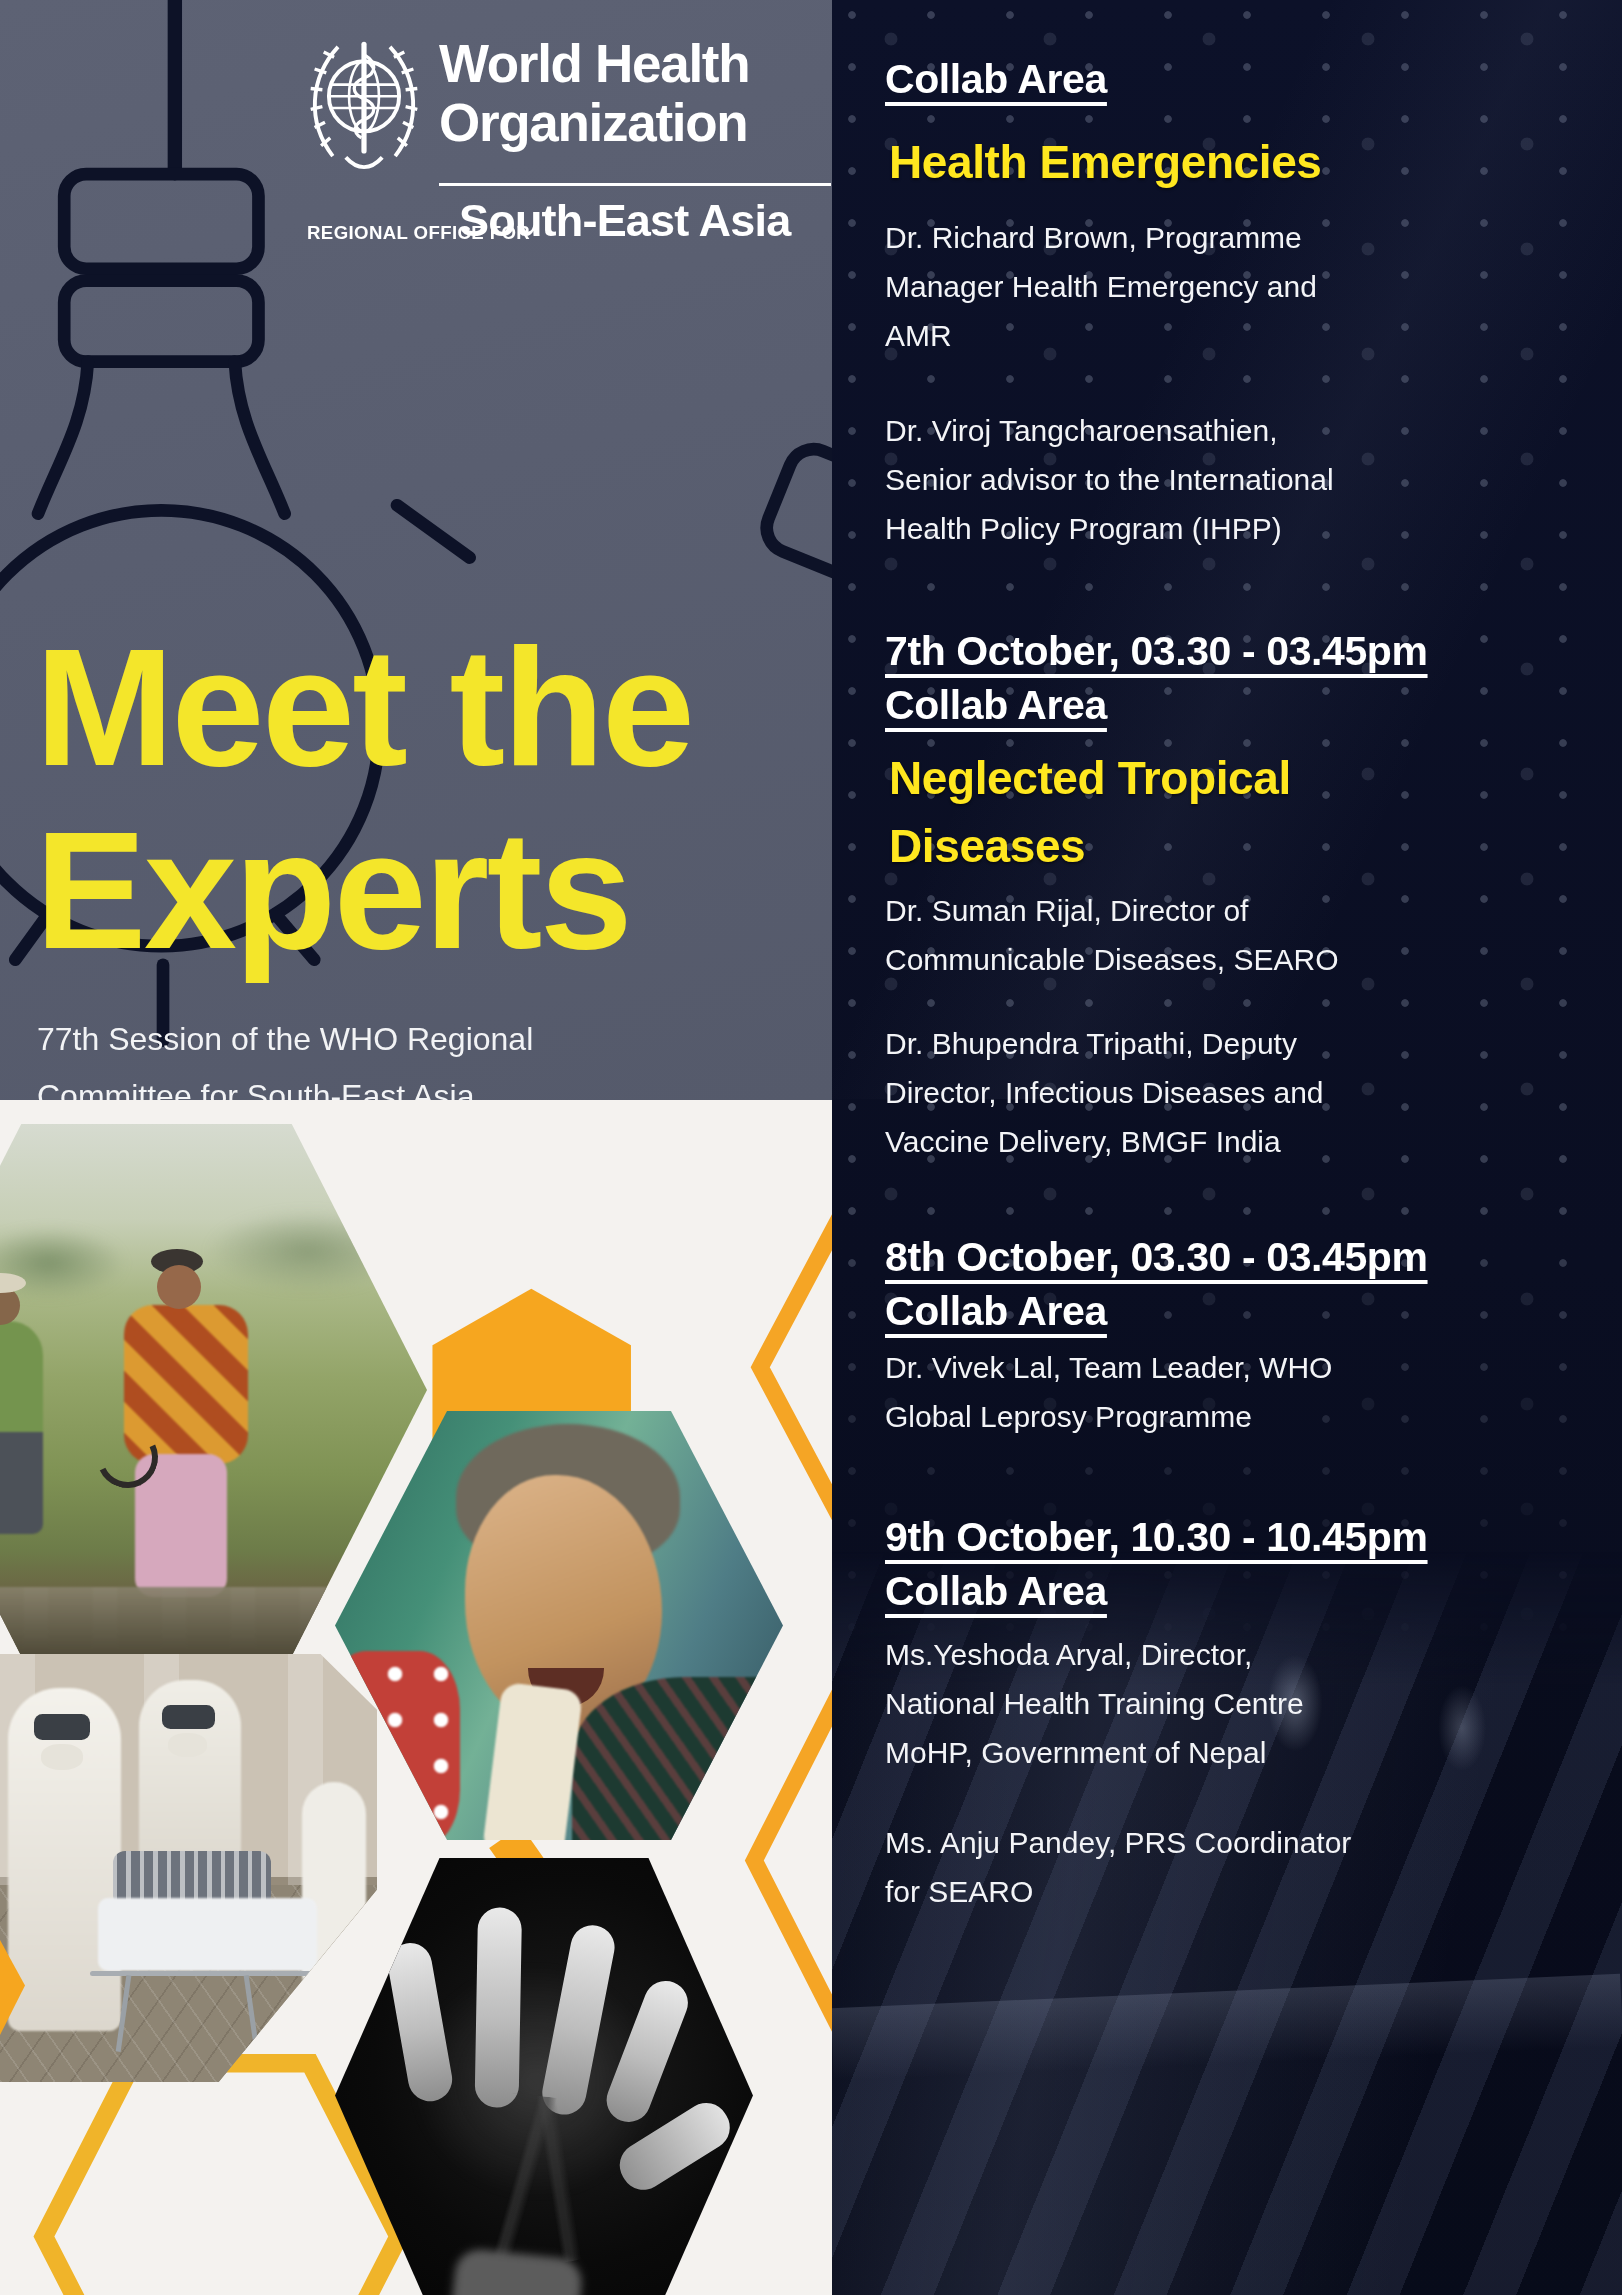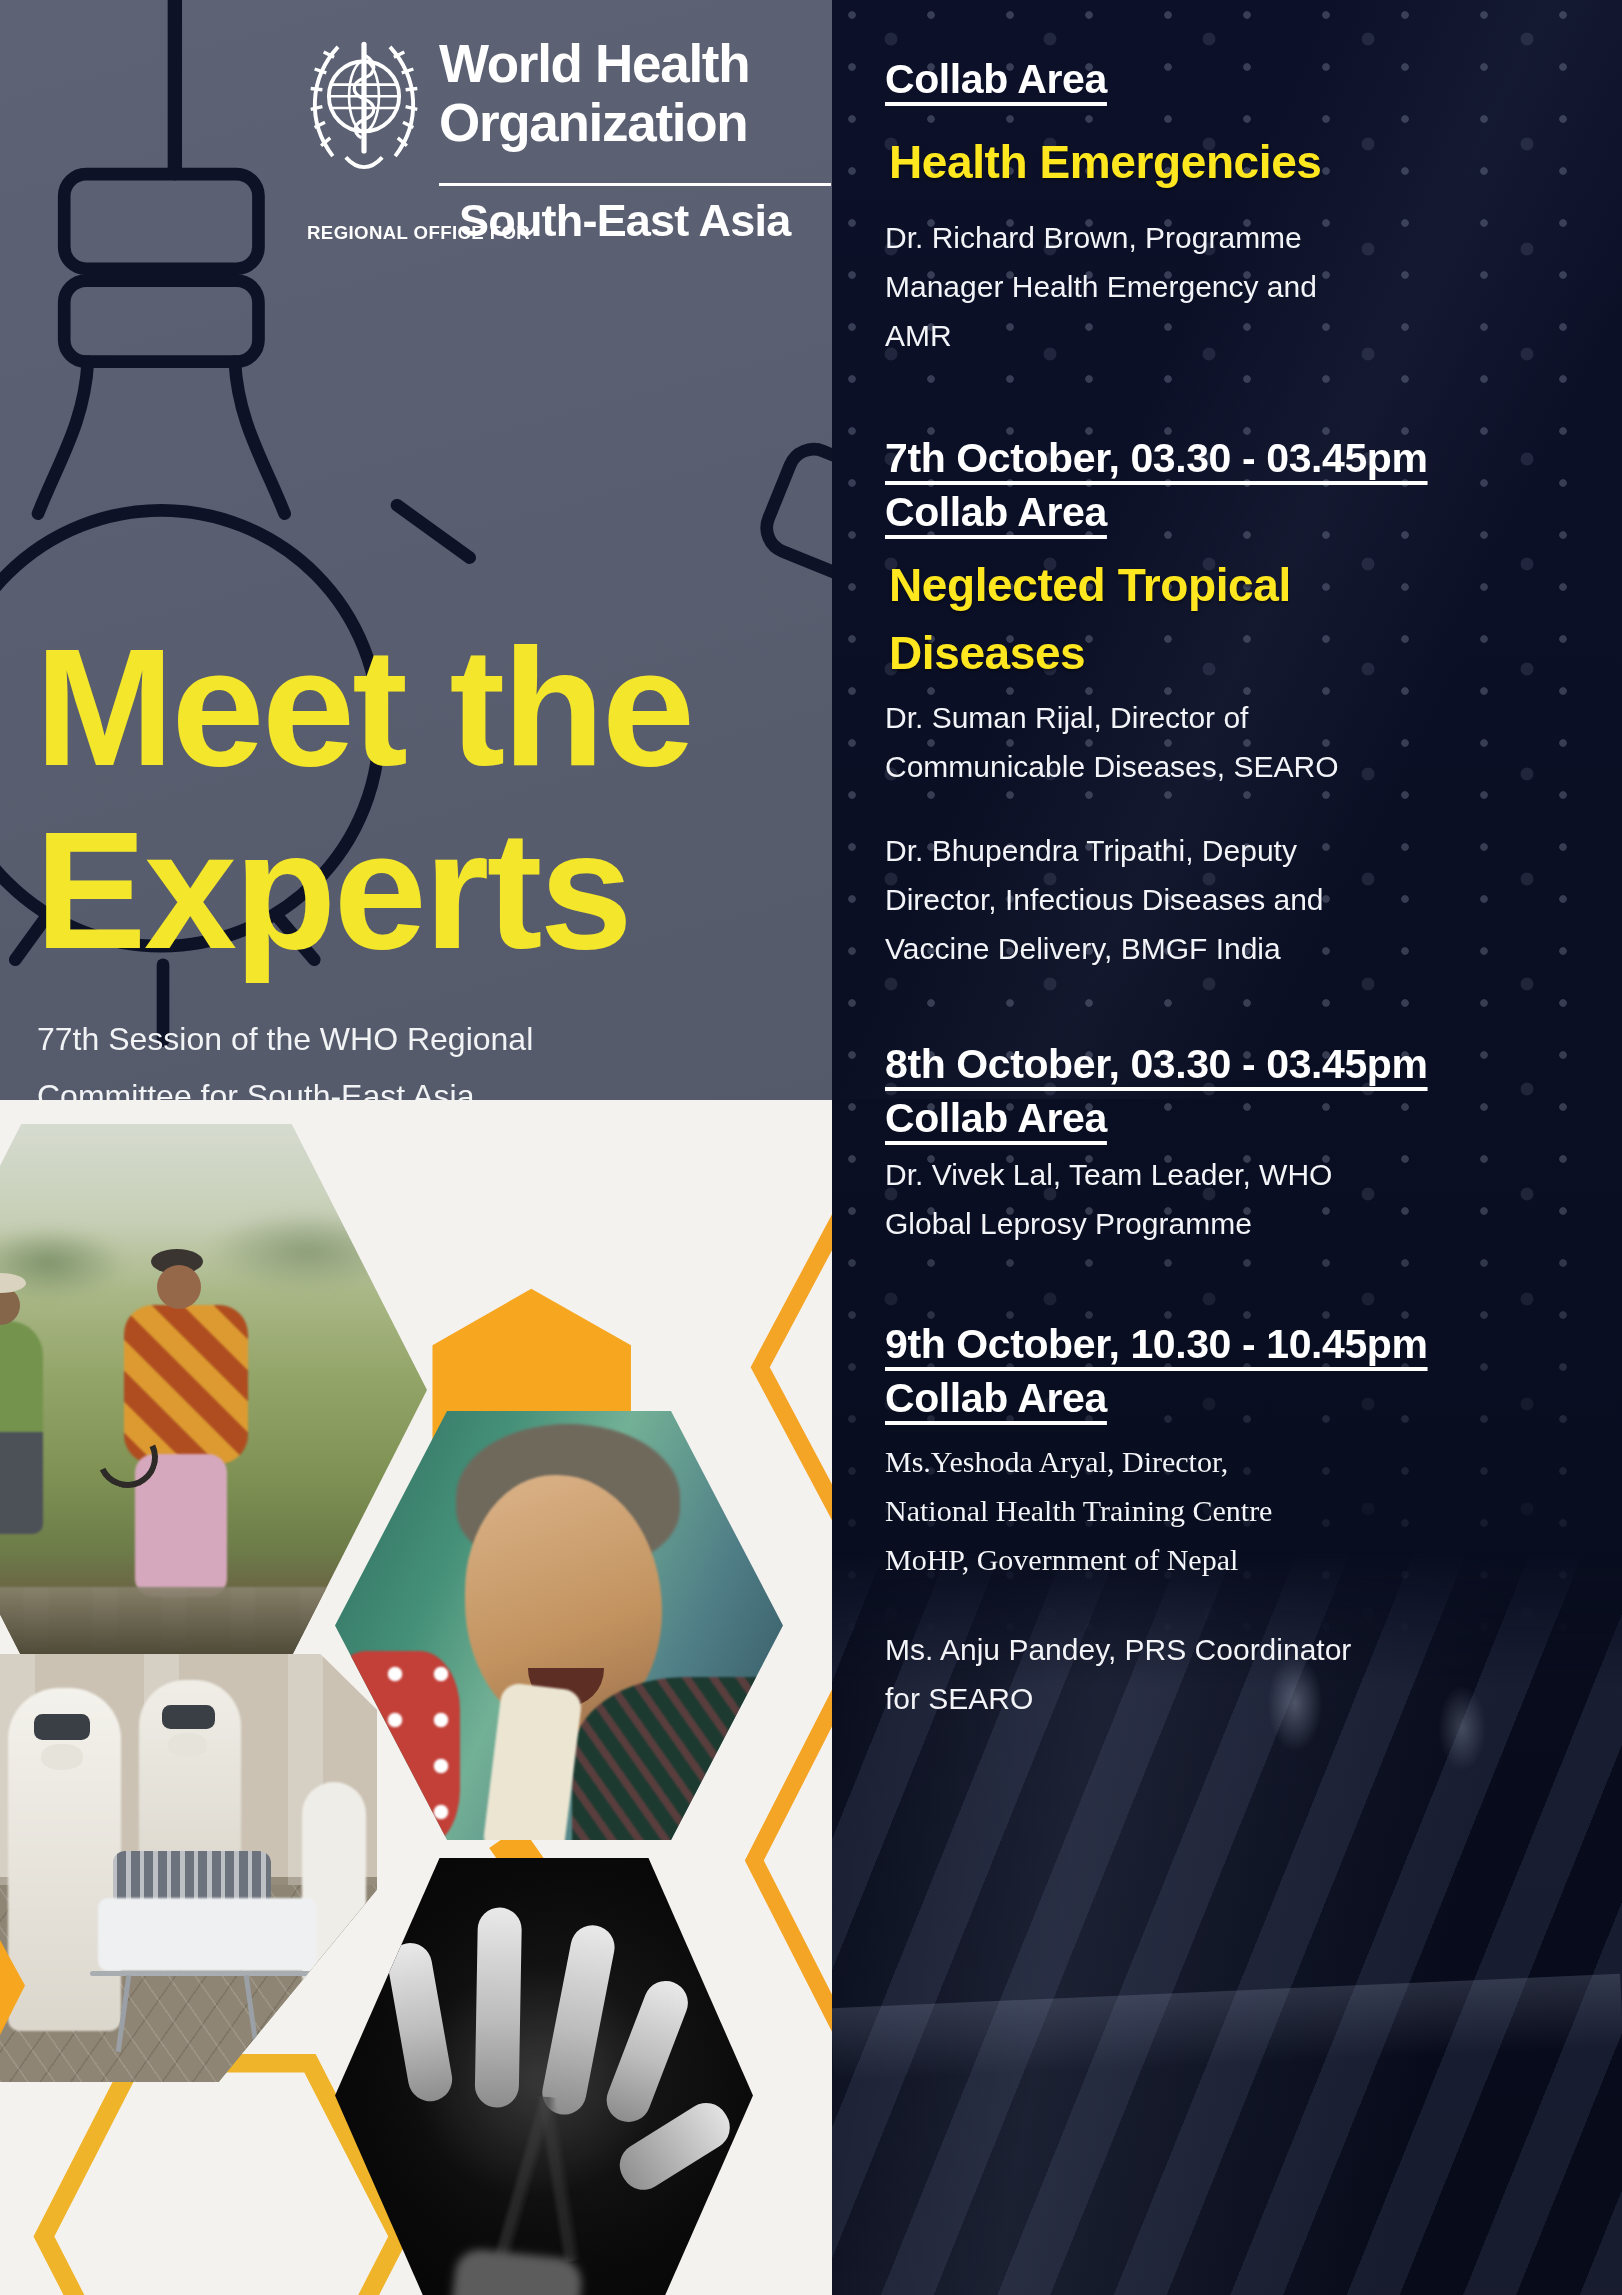--- a/index.html
+++ b/index.html
@@ -145,21 +145,21 @@
   .session{position:relative;}
   .s1{margin-top:52px;} .s2{margin-top:71px;} .s3{margin-top:64px;} .s4{margin-top:69px;}
   .when{margin:0;font-size:41px;font-weight:700;line-height:54px;letter-spacing:-0.4px;color:#fff;}
   .when .uline{display:block;text-decoration:underline;text-decoration-thickness:4.2px;
     text-underline-offset:9.3px;}
   .topic{margin:4px;font-size:46px;font-weight:700;line-height:68px;color:#ffe71f;
     letter-spacing:-0.4px;white-space:pre-line;text-shadow:0 1.7px 2.5px rgba(0,0,0,.45);}
   .tmt14{margin-top:12px;} .tmt20{margin-top:17px;} .tmt26{margin-top:22px;}
   .speaker{margin:0;font-size:30px;line-height:49px;font-weight:400;color:#f3f4f7;
     white-space:pre-line;letter-spacing:0;}
-  .mt6{margin-top:5px;} .mt14{margin-top:12px;font-family:Liberation Serif, serif;} .mt16{margin-top:6px;} .mt20{margin-top:17px;}
+  .mt6{margin-top:5px;} .mt14{margin-top:12px;} .mt16{margin-top:6px;} .mt20{margin-top:17px;}
   .mt42{margin-top:35px;} .mt48{margin-top:41px;} .mt54{margin-top:46px;}
 </style>
 </head>
 <body>
 
 <section class="panel left-panel">
 
   <svg class="bulb-svg" width="832" height="1100" viewBox="0 0 985 1302">
     <g fill="none" stroke="#0d1227" stroke-width="15" stroke-linecap="round">
       <path d="M207 0 V 205" stroke-width="17"></path>
@@ -280,20 +280,23 @@
   <div class="sessions">
 
     <section class="session s1">
       <h2 class="when">
         <span class="uline">Collab Area</span>
       </h2>
       <h3 class="topic tmt26">Health Emergencies</h3>
       <p class="speaker mt20">Dr. Richard Brown, Programme
 Manager Health Emergency and
 AMR</p>
+      <p class="speaker mt54">Dr. Viroj Tangcharoensathien,
+Senior advisor to the International
+Health Policy Program (IHPP)</p>
     </section>
 
     <section class="session s2">
       <h2 class="when">
         <span class="uline">7th October, 03.30 - 03.45pm</span>
         <span class="uline">Collab Area</span>
       </h2>
       <h3 class="topic tmt14">Neglected Tropical
 Diseases</h3>
       <p class="speaker mt16">Dr. Suman Rijal, Director of

